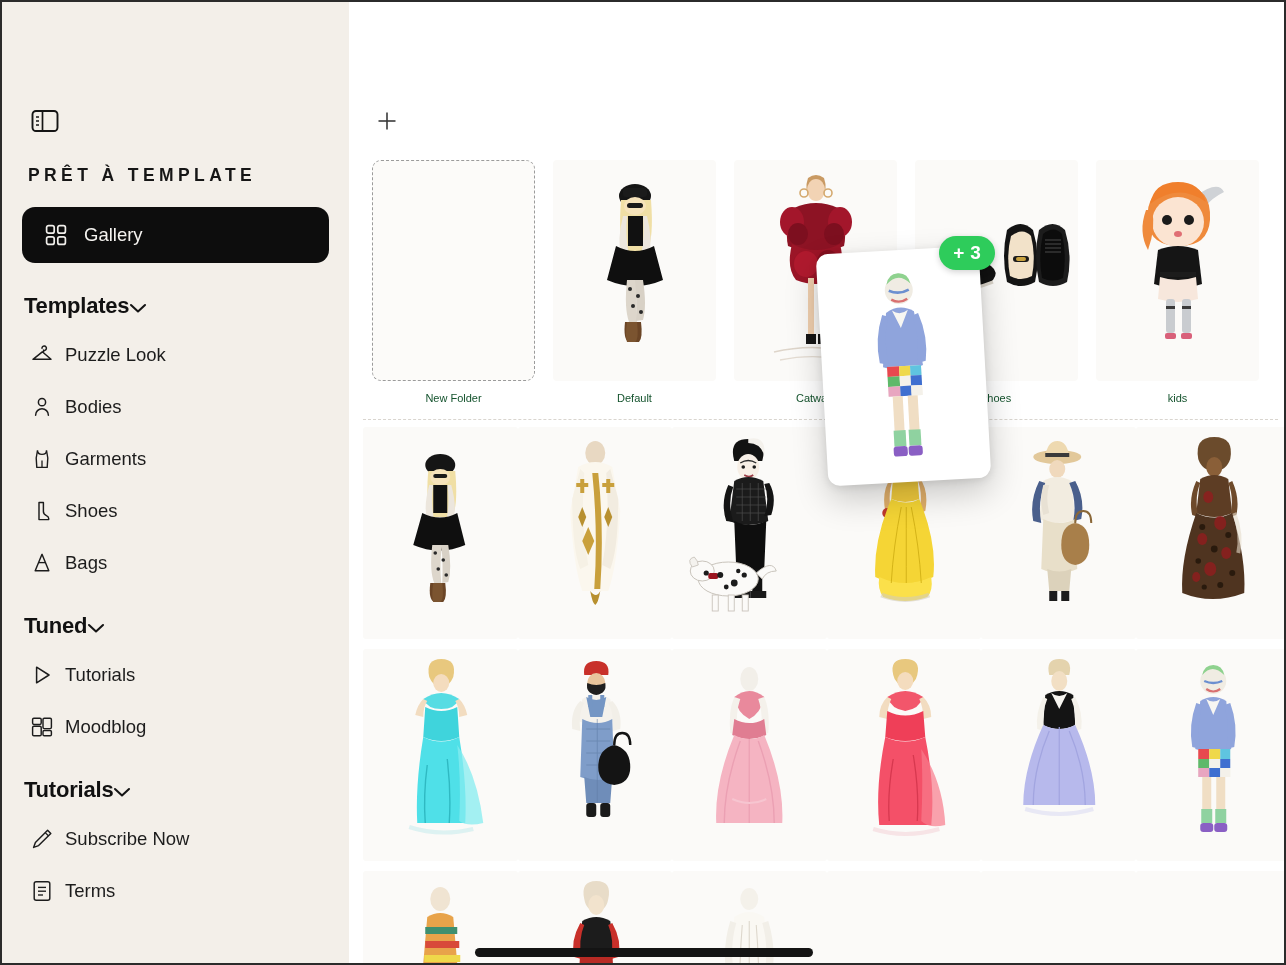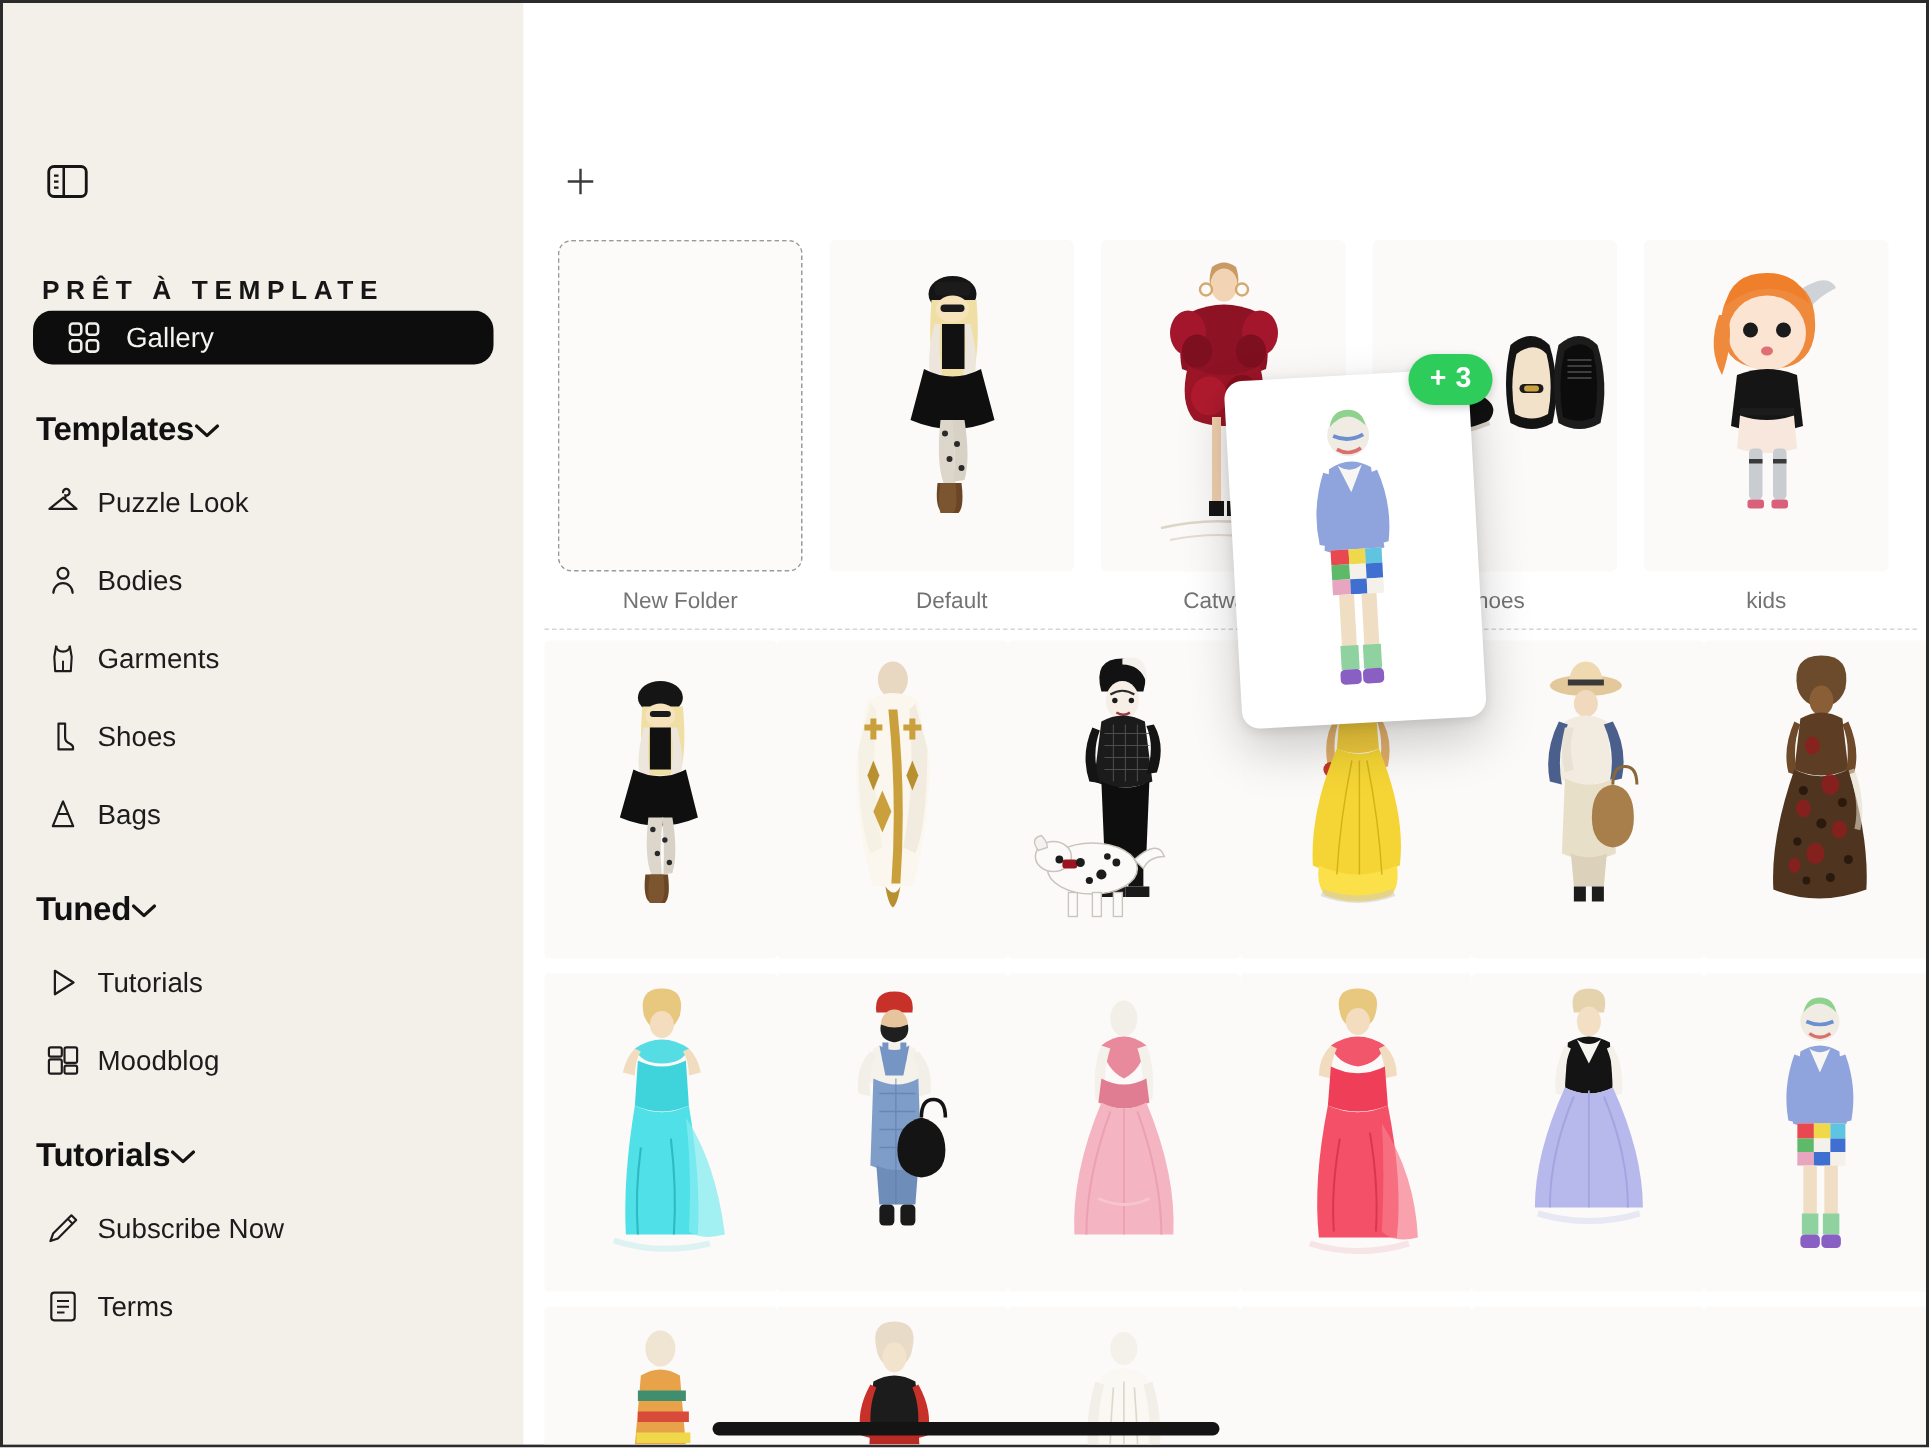--- a/index.html
+++ b/index.html
@@ -29,38 +29,38 @@
     overflow: hidden;
   }
   .panel-toggle {
     position: absolute;
     left: 28px; top: 106px;
     width: 30px; height: 26px;
     cursor: pointer;
   }
   .brand {
     position: absolute;
-    left: 26px; top: 181px;
+    left: 26px; top: 163px;
     font-size: 17.5px;
     letter-spacing: 4.4px;
     font-weight: 600;
     color: #161616;
     white-space: nowrap;
   }
 
   .nav-scroll {
     position: absolute;
     left: 0; top: 205px; right: 0; bottom: 0;
     padding: 0 20px;
     overflow: hidden;
   }
 
   .nav-active {
     display: flex; align-items: center; gap: 16px;
-    height: 36px;
+    height: 56px;
     background: #0d0d0d;
     border-radius: 13px;
     padding: 0 22px;
     color: #f5f3f0;
     font-size: 18.5px;
     cursor: pointer;
     margin-bottom: 20px;
   }
 
   .group-header {
@@ -126,22 +126,22 @@
     overflow: hidden;
     display: flex; align-items: center; justify-content: center;
   }
   .folder-thumb.newfolder {
     background: #FCFBF9;
     border: 1.6px dashed #9b9b9b;
     border-radius: 9px;
   }
   .folder-label {
     margin-top: 11px;
-    font-size: 15px;
-    color: #737373;
+    font-size: 11px;
+    color: #14532d;
     text-align: center;
     white-space: nowrap;
   }
 
   .divider-dashed {
     position: absolute;
     left: 14px; right: 6px; top: 417px;
     border-top: 1.4px dashed #d9d5cf;
   }
 

